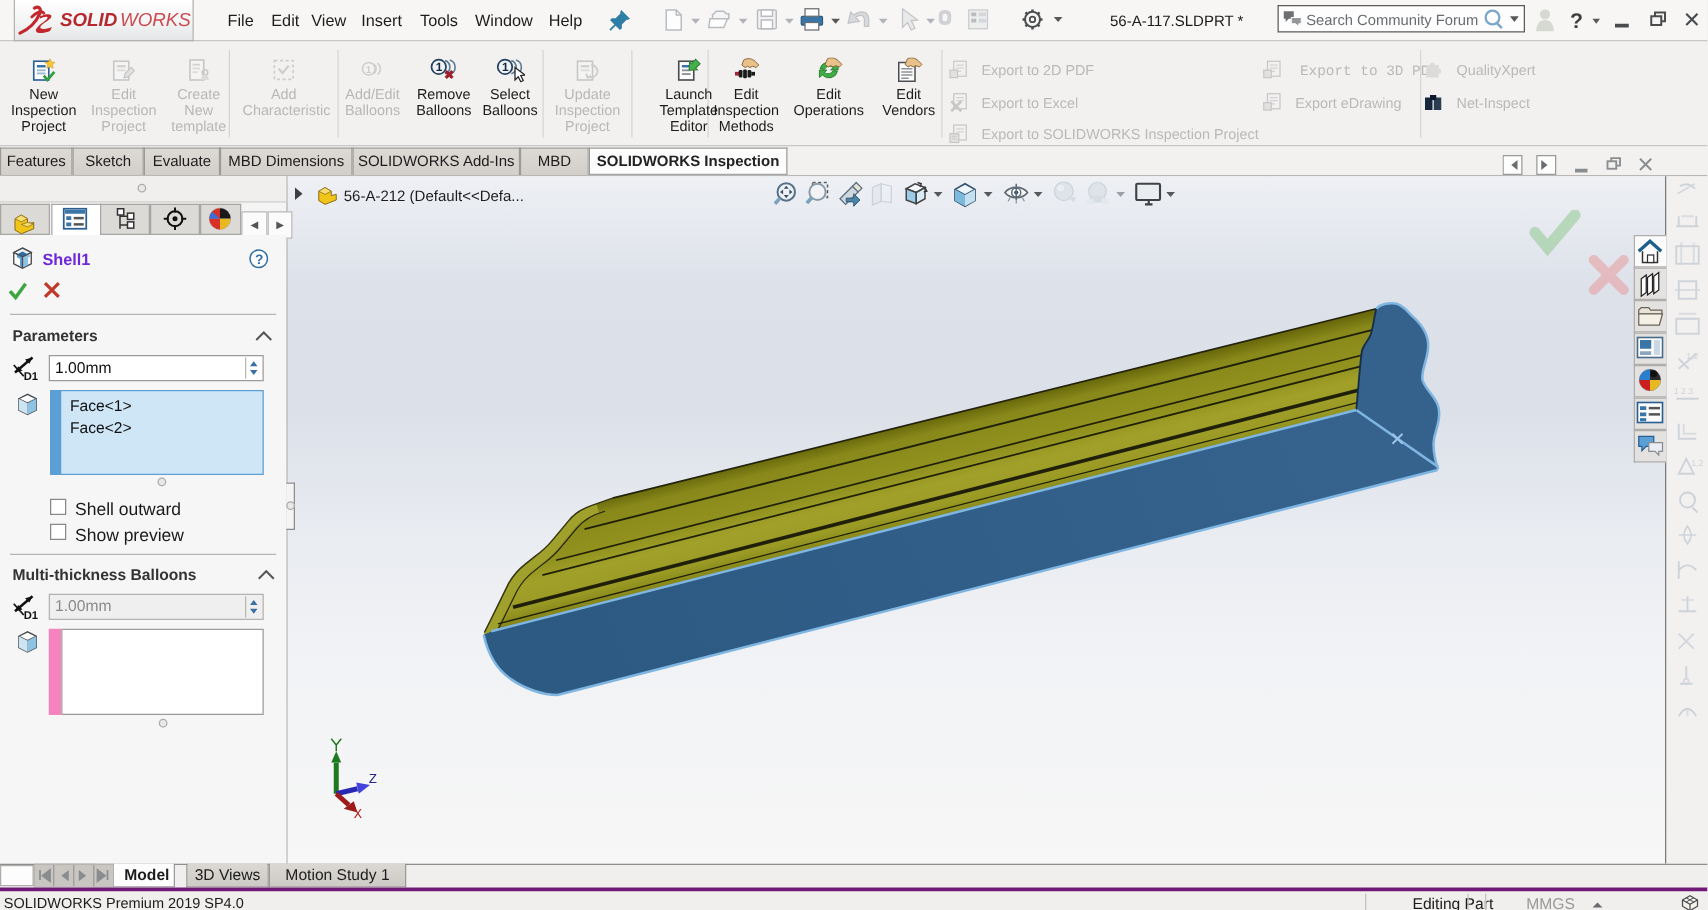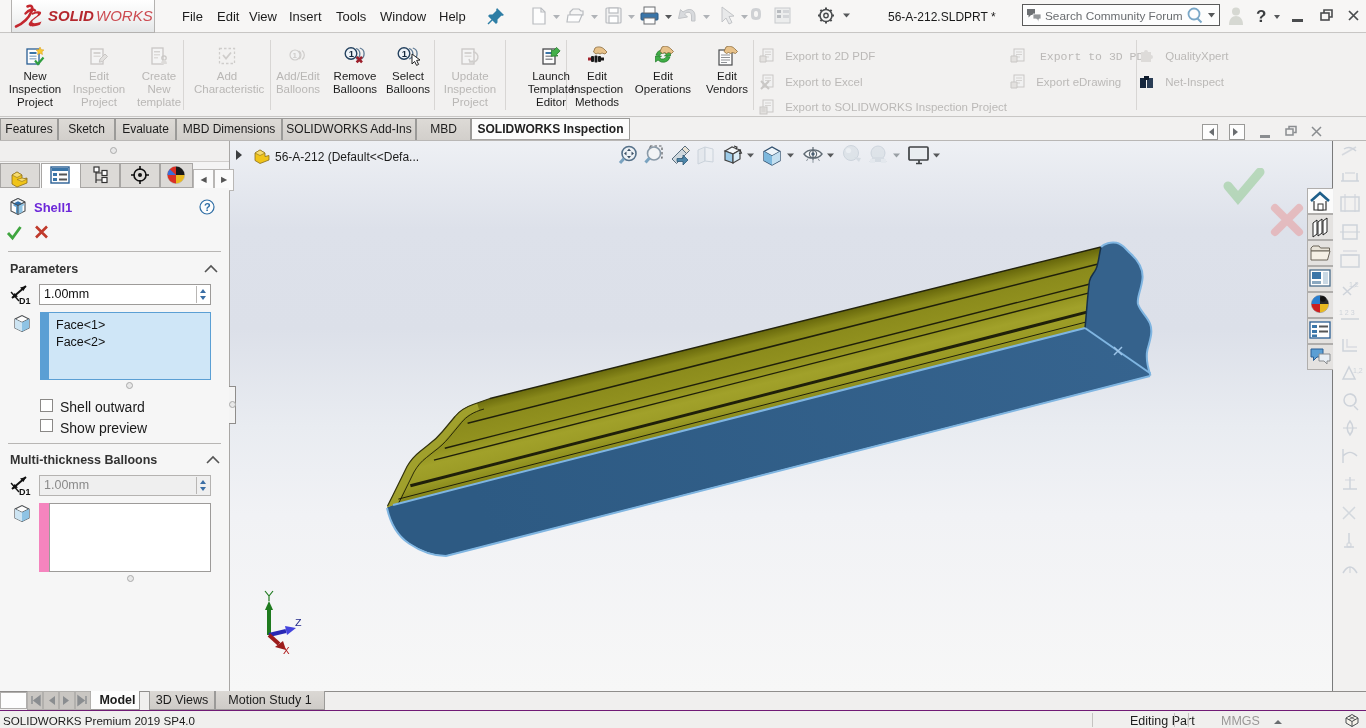--- a/index.html
+++ b/index.html
@@ -49,21 +49,21 @@
   background:linear-gradient(180deg,#eef0f4 0%,#dde1ea 16%,#dce0e9 34%,#e9ecf1 52%,#f1f2f5 68%,#f7f7f7 100%); }
 #vborder { position:absolute; left:1332px; top:141px; width:1px; height:550px; background:#7a7a7a; }
 .tptab { width:26px; height:26px; background:#e4e2e0; border:1px solid #b0aeac; border-right:none; position:relative; }
 .tptab.first { background:#fbfbfb; }
 #right-strip { position:absolute; left:1334px; top:141px; width:32px; height:550px; background:#f2f1f0; }
 
 
 #bottombar { position:absolute; left:0; top:691px; width:1366px; height:19px; background:#f0efee; border-top:1px solid #8f8d8b; }
 .btab { position:absolute; top:691px; height:19px; background:linear-gradient(180deg,#dbd8d4,#cecbc7); border:1px solid #9b9a98; border-top:none; font-size:12.5px; color:#1c1c1c; text-align:center; line-height:18px; }
 .btab.active { background:#fdfdfd; font-weight:bold; }
-#statusbar { position:absolute; left:0; top:710px; width:1366px; height:18px; background:#f0efee; border-top:1px solid #701a75; font-size:12.5px; color:#1c1c1c; }
+#statusbar { position:absolute; left:0; top:710px; width:1366px; height:18px; background:#f0efee; border-top:3px solid #701a75; font-size:12.5px; color:#1c1c1c; }
 </style>
 </head>
 <body>
 
 <div id="titlebar"></div>
 <div id="logo">
 <svg width="142" height="31" viewBox="0 0 142 31">
   <g fill="none" stroke="#c3272e" stroke-linecap="round">
     <path d="M4,26.5 C11,23.5 17,17.5 19.5,11.5 C21.5,7 19.5,4.5 15.5,6.5" stroke-width="2.6"></path>
     <path d="M13.5,13.5 C17,9.5 21.5,8.5 23,10.5" stroke-width="2.4"></path>
@@ -155,21 +155,21 @@
 <svg class="abs" style="left:487px; top:7px;" width="20" height="20" viewBox="0 0 20 20">
   <path d="M10,1 l7,7 -2,1 -0.5,-0.5 -4,4 0,3 -1.5,1.5 -3.5,-3.5 -4,4 -1,-1 4,-4 -3.5,-3.5 1.5,-1.5 3,0 4,-4 -0.5,-0.5 z" fill="#2e7ea5"></path>
 </svg>
 <div class="menuitem" style="left:182px;">File</div>
 <div class="menuitem" style="left:217px;">Edit</div>
 <div class="menuitem" style="left:249px;">View</div>
 <div class="menuitem" style="left:289px;">Insert</div>
 <div class="menuitem" style="left:336px;">Tools</div>
 <div class="menuitem" style="left:380px;">Window</div>
 <div class="menuitem" style="left:439px;">Help</div>
-<div class="menuitem" style="left:888px; color:#1a1a1a; font-size:12px; top:10px;">56-A-212.SLDPRT *</div>
+<div class="menuitem" style="left:888px; color:#1a1a1a; font-size:12px; top:10px;">56-A-117.SLDPRT *</div>
 
 <div id="ribbon">
   <div class="rsep" style="left:183px;"></div>
   <div class="rsep" style="left:270px;"></div>
   <div class="rsep" style="left:434px;"></div>
   <div class="rsep" style="left:505px;"></div>
   <div class="rsep" style="left:566px;"></div>
   <div class="rsep" style="left:753px;"></div>
   <div class="rsep" style="left:1136px;"></div>
 

